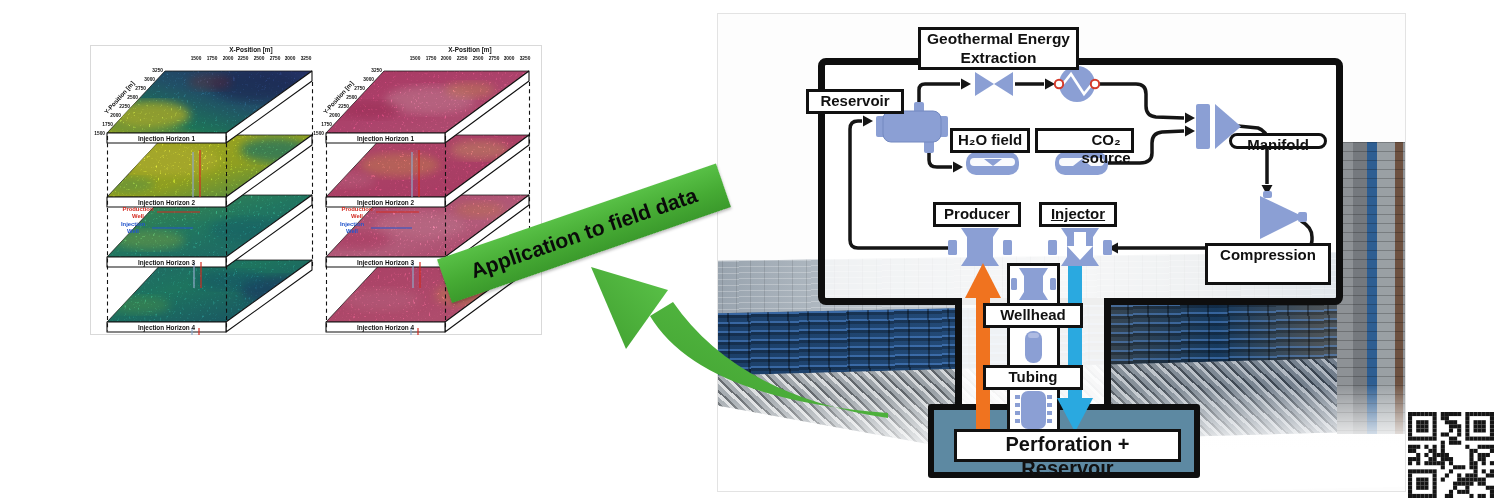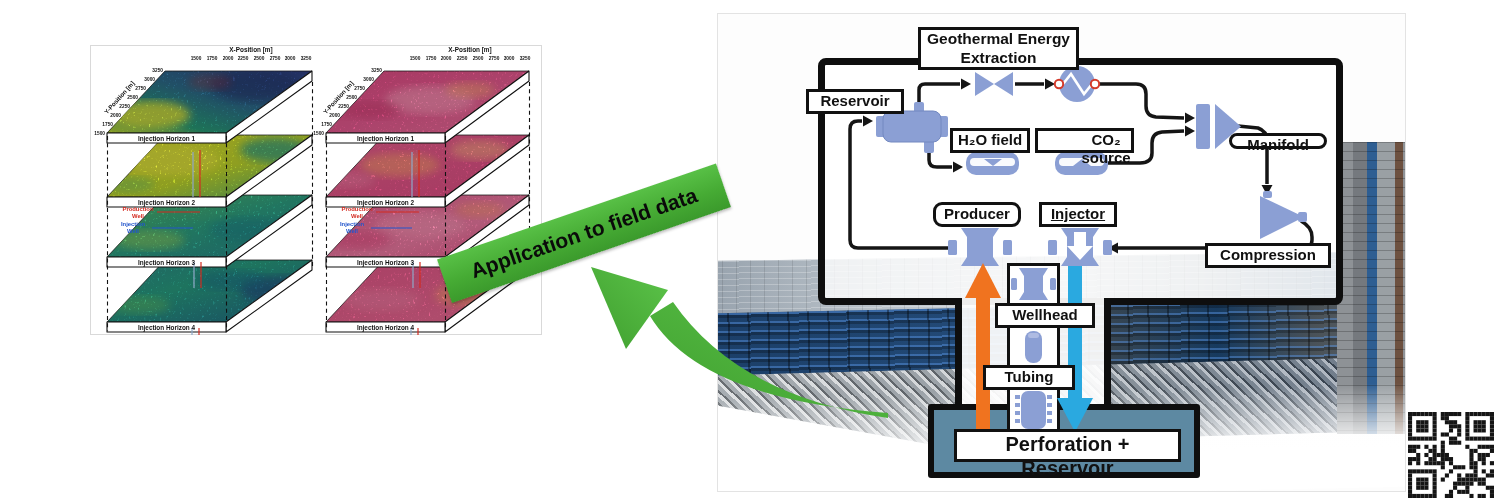--- a/index.html
+++ b/index.html
@@ -485,33 +485,33 @@
     </div>
   <div class="lbl" style="left:950px;top:128px;width:80px;height:25px;">
       <span>H₂O field</span>
     </div>
   <div class="lbl" style="left:1035px;top:128px;width:99px;height:25px;padding-left:43px;">
       <span>CO₂ source</span>
     </div>
   <div class="lbl" style="left:1229px;top:133px;width:98px;height:16px;border-radius:11px;">
       <span>Manifold</span>
     </div>
-  <div class="lbl" style="left:933px;top:202px;width:88px;height:25px;border-radius:9px;">
+  <div class="lbl" style="left:933px;top:202px;width:88px;height:25px;">
       <span>Producer</span>
     </div>
   <div class="lbl" style="left:1039px;top:202px;width:78px;height:25px;text-decoration:underline;">
       <span>Injector</span>
     </div>
-  <div class="lbl" style="left:1205px;top:243px;width:126px;height:25px;">
+  <div class="lbl" style="left:1205px;top:243px;width:126px;height:42px;">
       <span>Compression</span>
     </div>
-  <div class="lbl" style="left:983px;top:303px;width:100px;height:25px;margin-left:12px;">
+  <div class="lbl" style="left:983px;top:303px;width:100px;height:25px;">
       <span>Wellhead</span>
     </div>
-  <div class="lbl" style="left:983px;top:365px;width:92px;height:25px;">
+  <div class="lbl" style="left:983px;top:365px;width:100px;height:25px;">
       <span>Tubing</span>
     </div>
   <div class="lbl" style="left:954px;top:429px;width:227px;height:33px;font-size:20px;">
       <span>Perforation + Reservoir</span>
     </div>
 
   <svg id="qr" viewBox="0 0 84 84" fill="#151515">
       <rect x="0" y="0" width="4" height="4"></rect>
       <rect x="4" y="0" width="4" height="4"></rect>
       <rect x="8" y="0" width="4" height="4"></rect>

